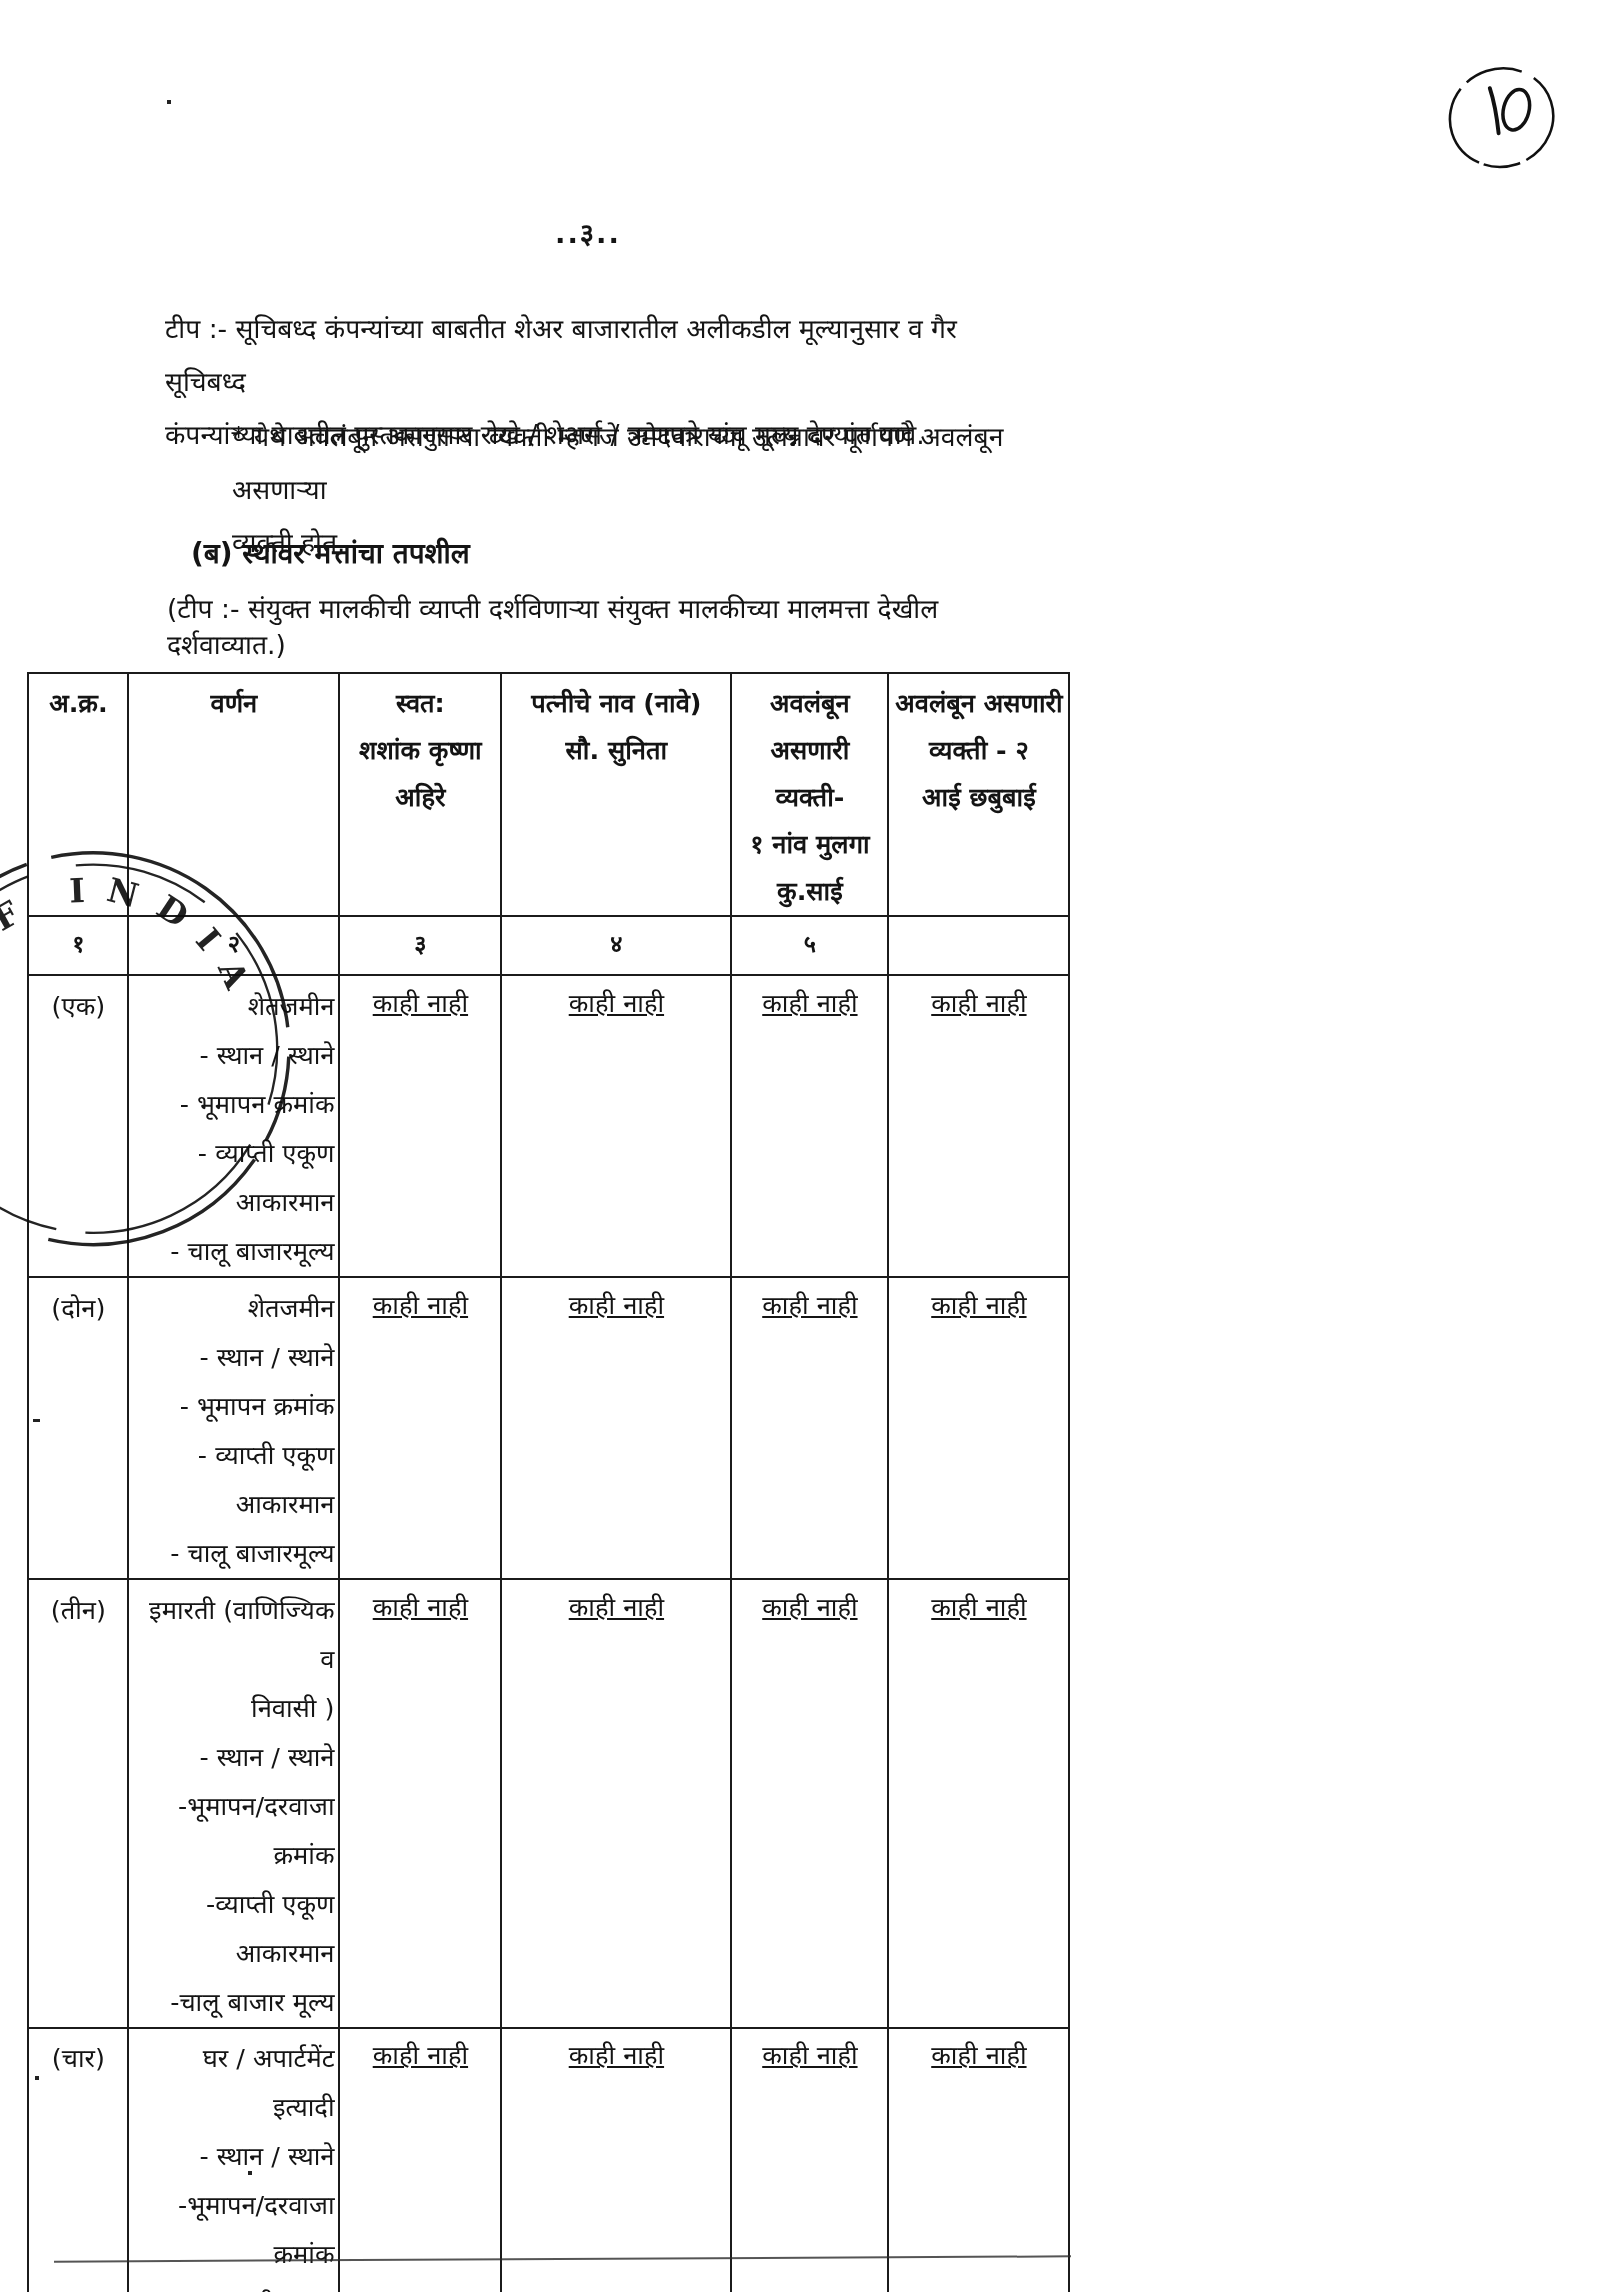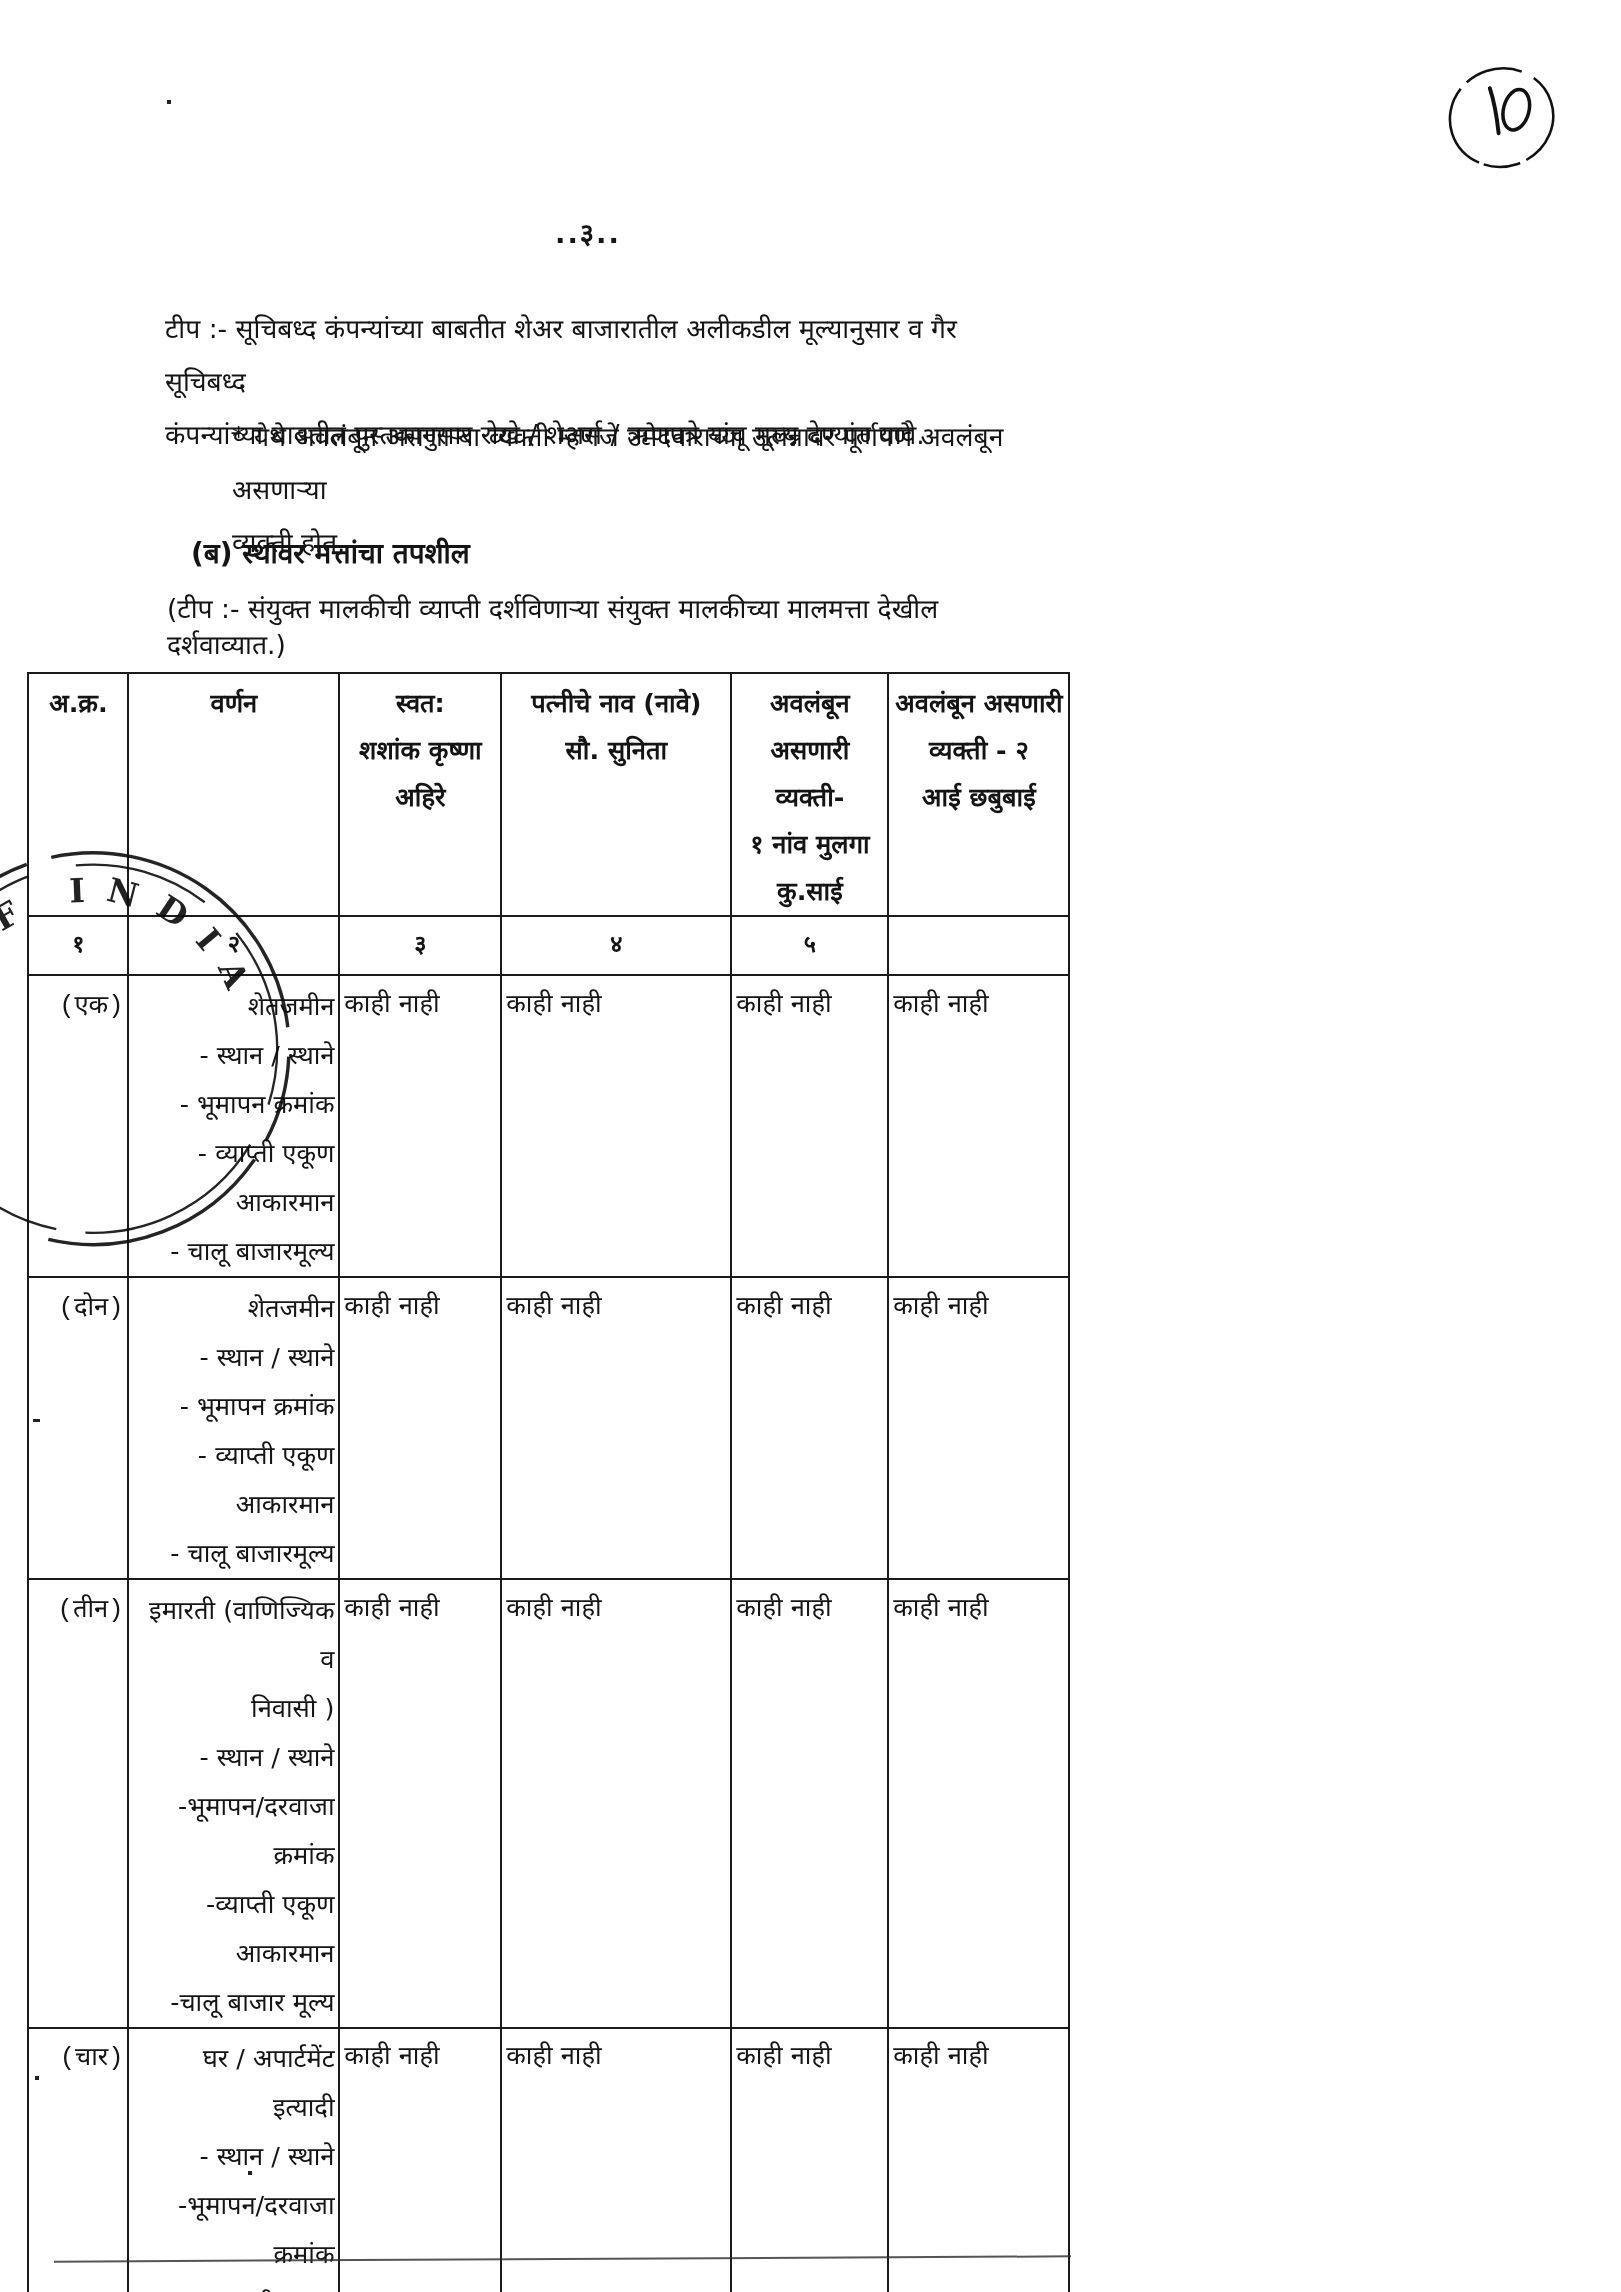--- a/index.html
+++ b/index.html
@@ -41,23 +41,23 @@
   table.assets,
   table.assets th,
   table.assets td{border:2px solid #1b1b1b;}
   table.assets{border:2.9px solid #151515;}
   table.assets th,
   table.assets td{
     vertical-align:top;padding:5.9px 3.9px 0 3.9px;overflow:hidden;
   }
   th.hd{font-weight:bold;text-align:center;line-height:47px;padding-top:7.8px;}
   td.num{text-align:center;font-weight:bold;font-size:23.5px;line-height:43px;padding-top:3.9px;}
-  td.sr{text-align:right;line-height:49px;font-family:Liberation Mono, monospace;}
+  td.sr{text-align:center;line-height:49px;}
   td.desc{text-align:right;padding-left:15.7px;line-height:49px;}
-  td.none{text-align:left;line-height:43px;}
+  td.none{text-align:center;line-height:43px;text-decoration:underline;}
   tr.r-head{height:224px;border-radius:25px;}
   tr.r-nums{height:59px;}
   tr.r1{height:252px;}
   tr.r2{height:255px;margin-left:11px;}
   tr.r3{height:290px;}
   tr.r4{height:269px;}
   .bottom-line{
     left:54px;top:2258px;width:1017px;height:2px;
     background:#2a2a2a;opacity:.8;transform:rotate(-0.3deg);
   }

